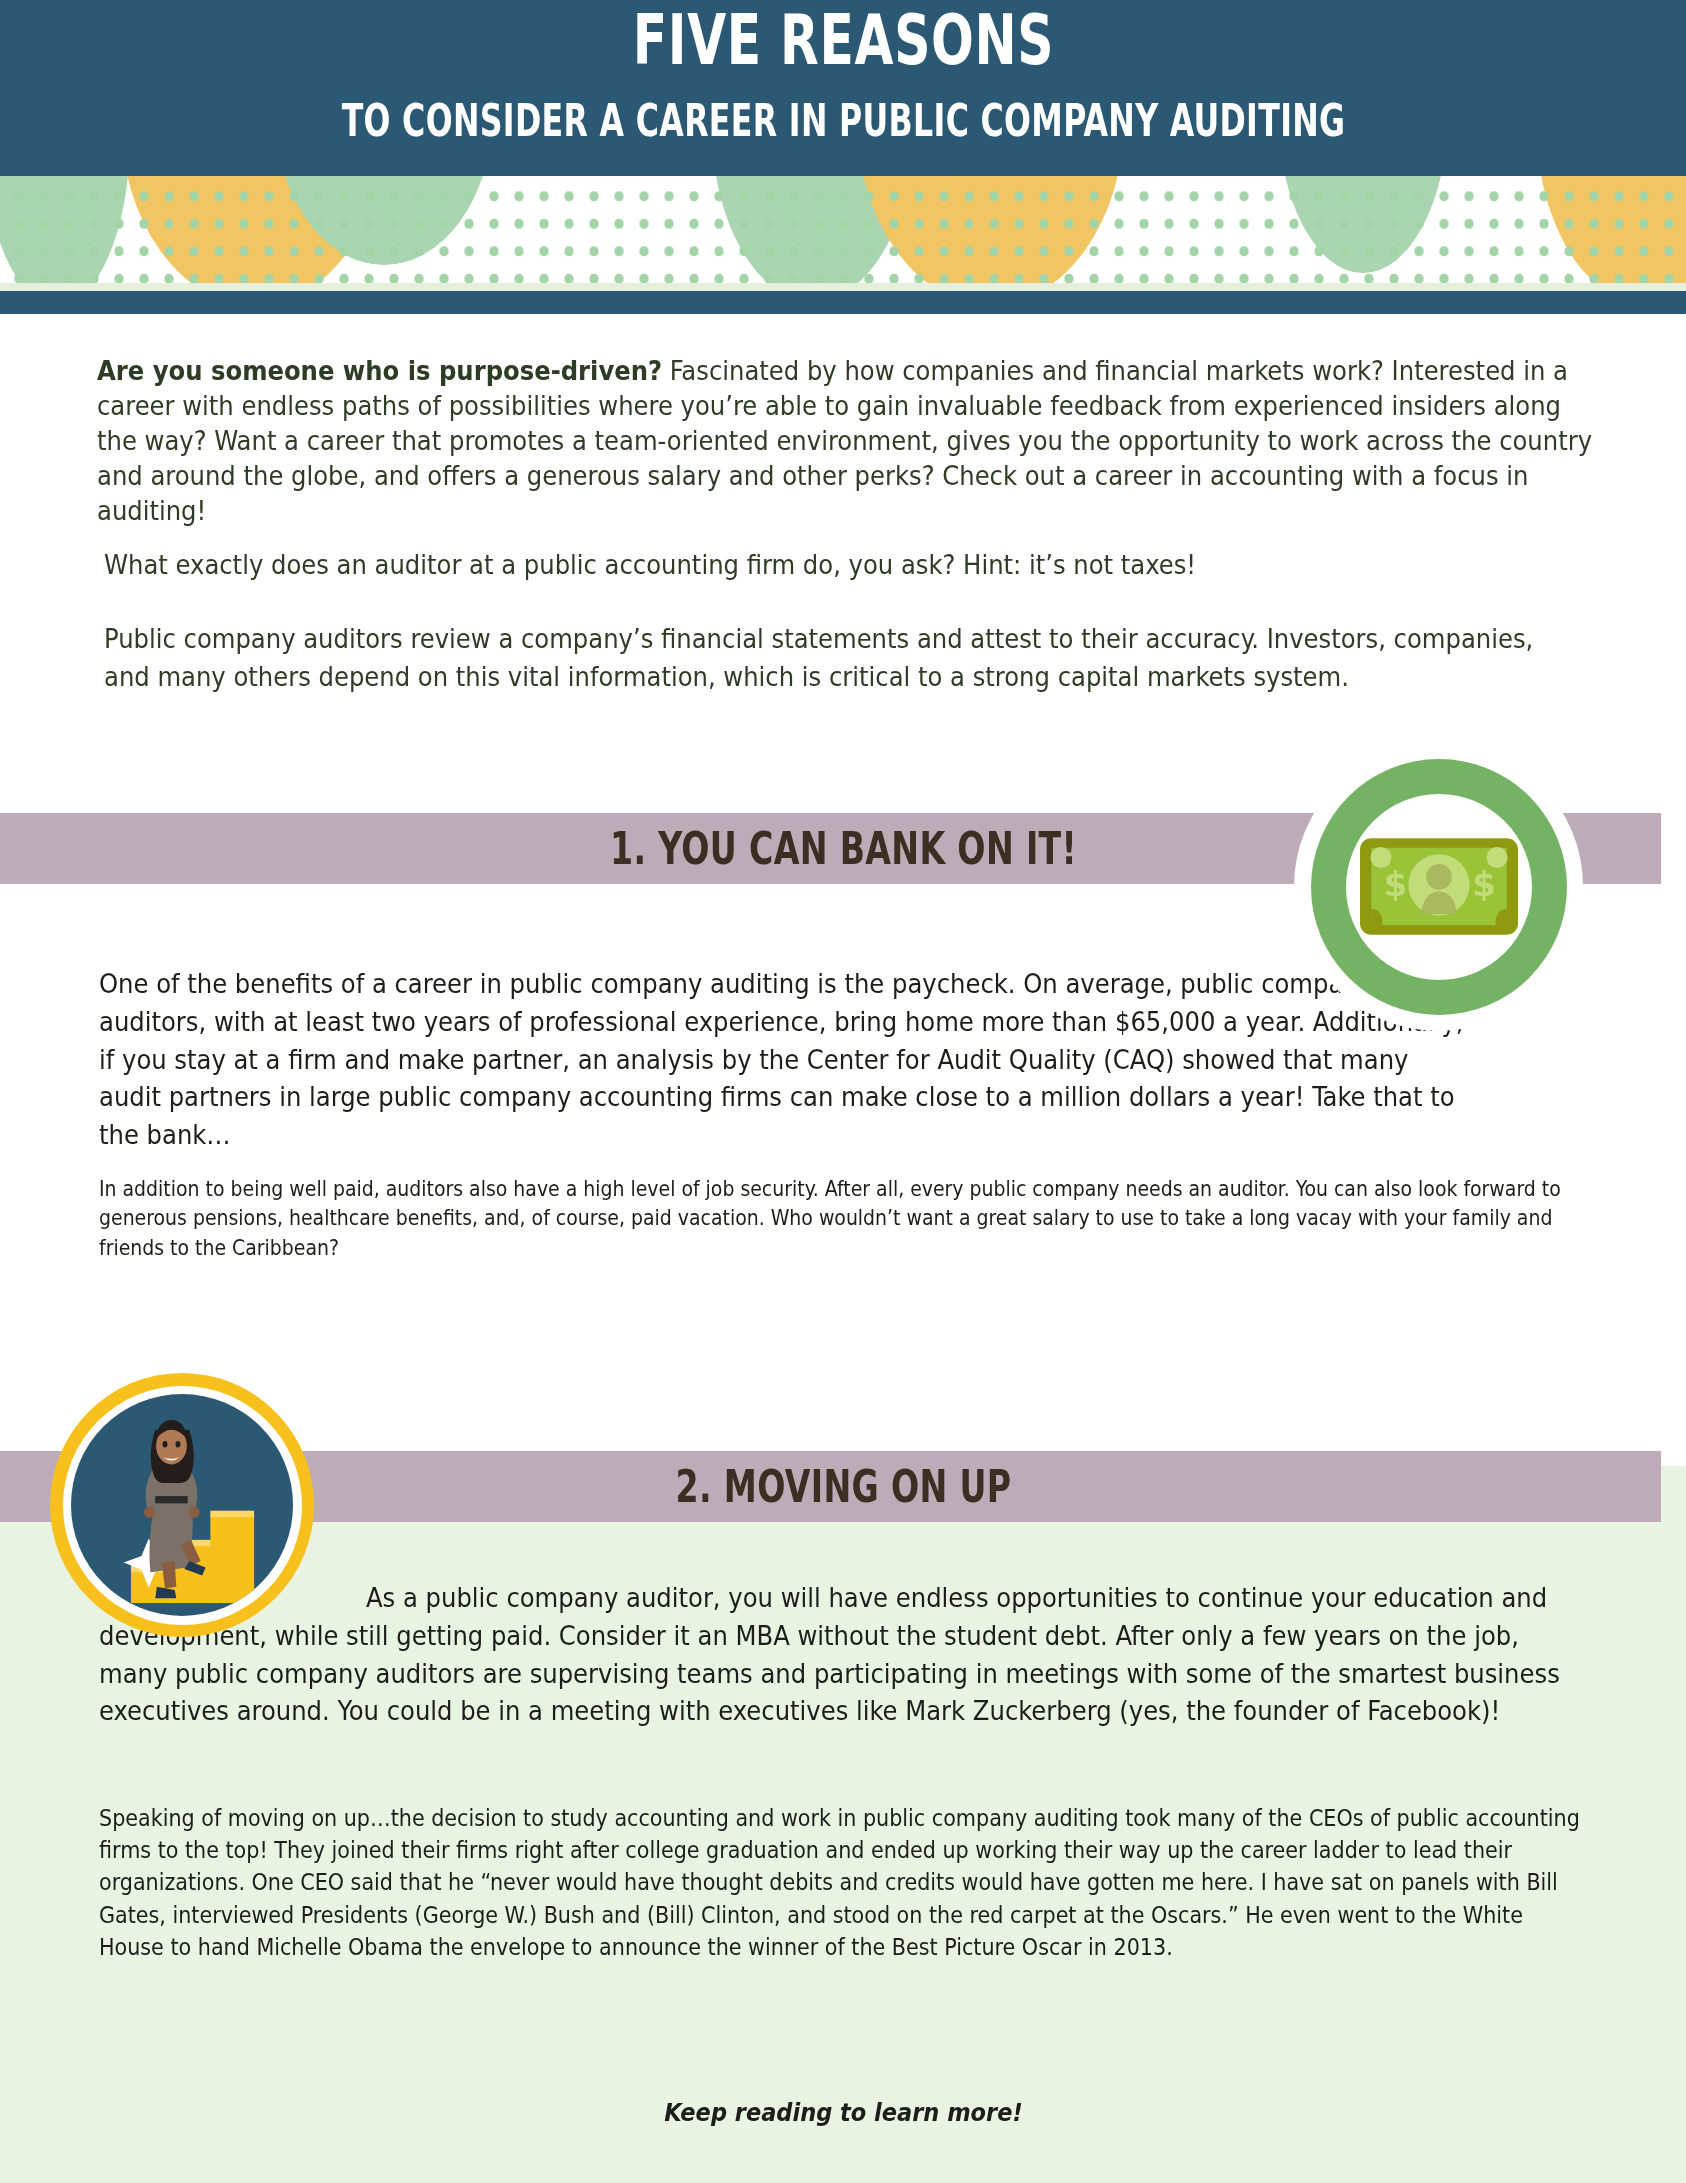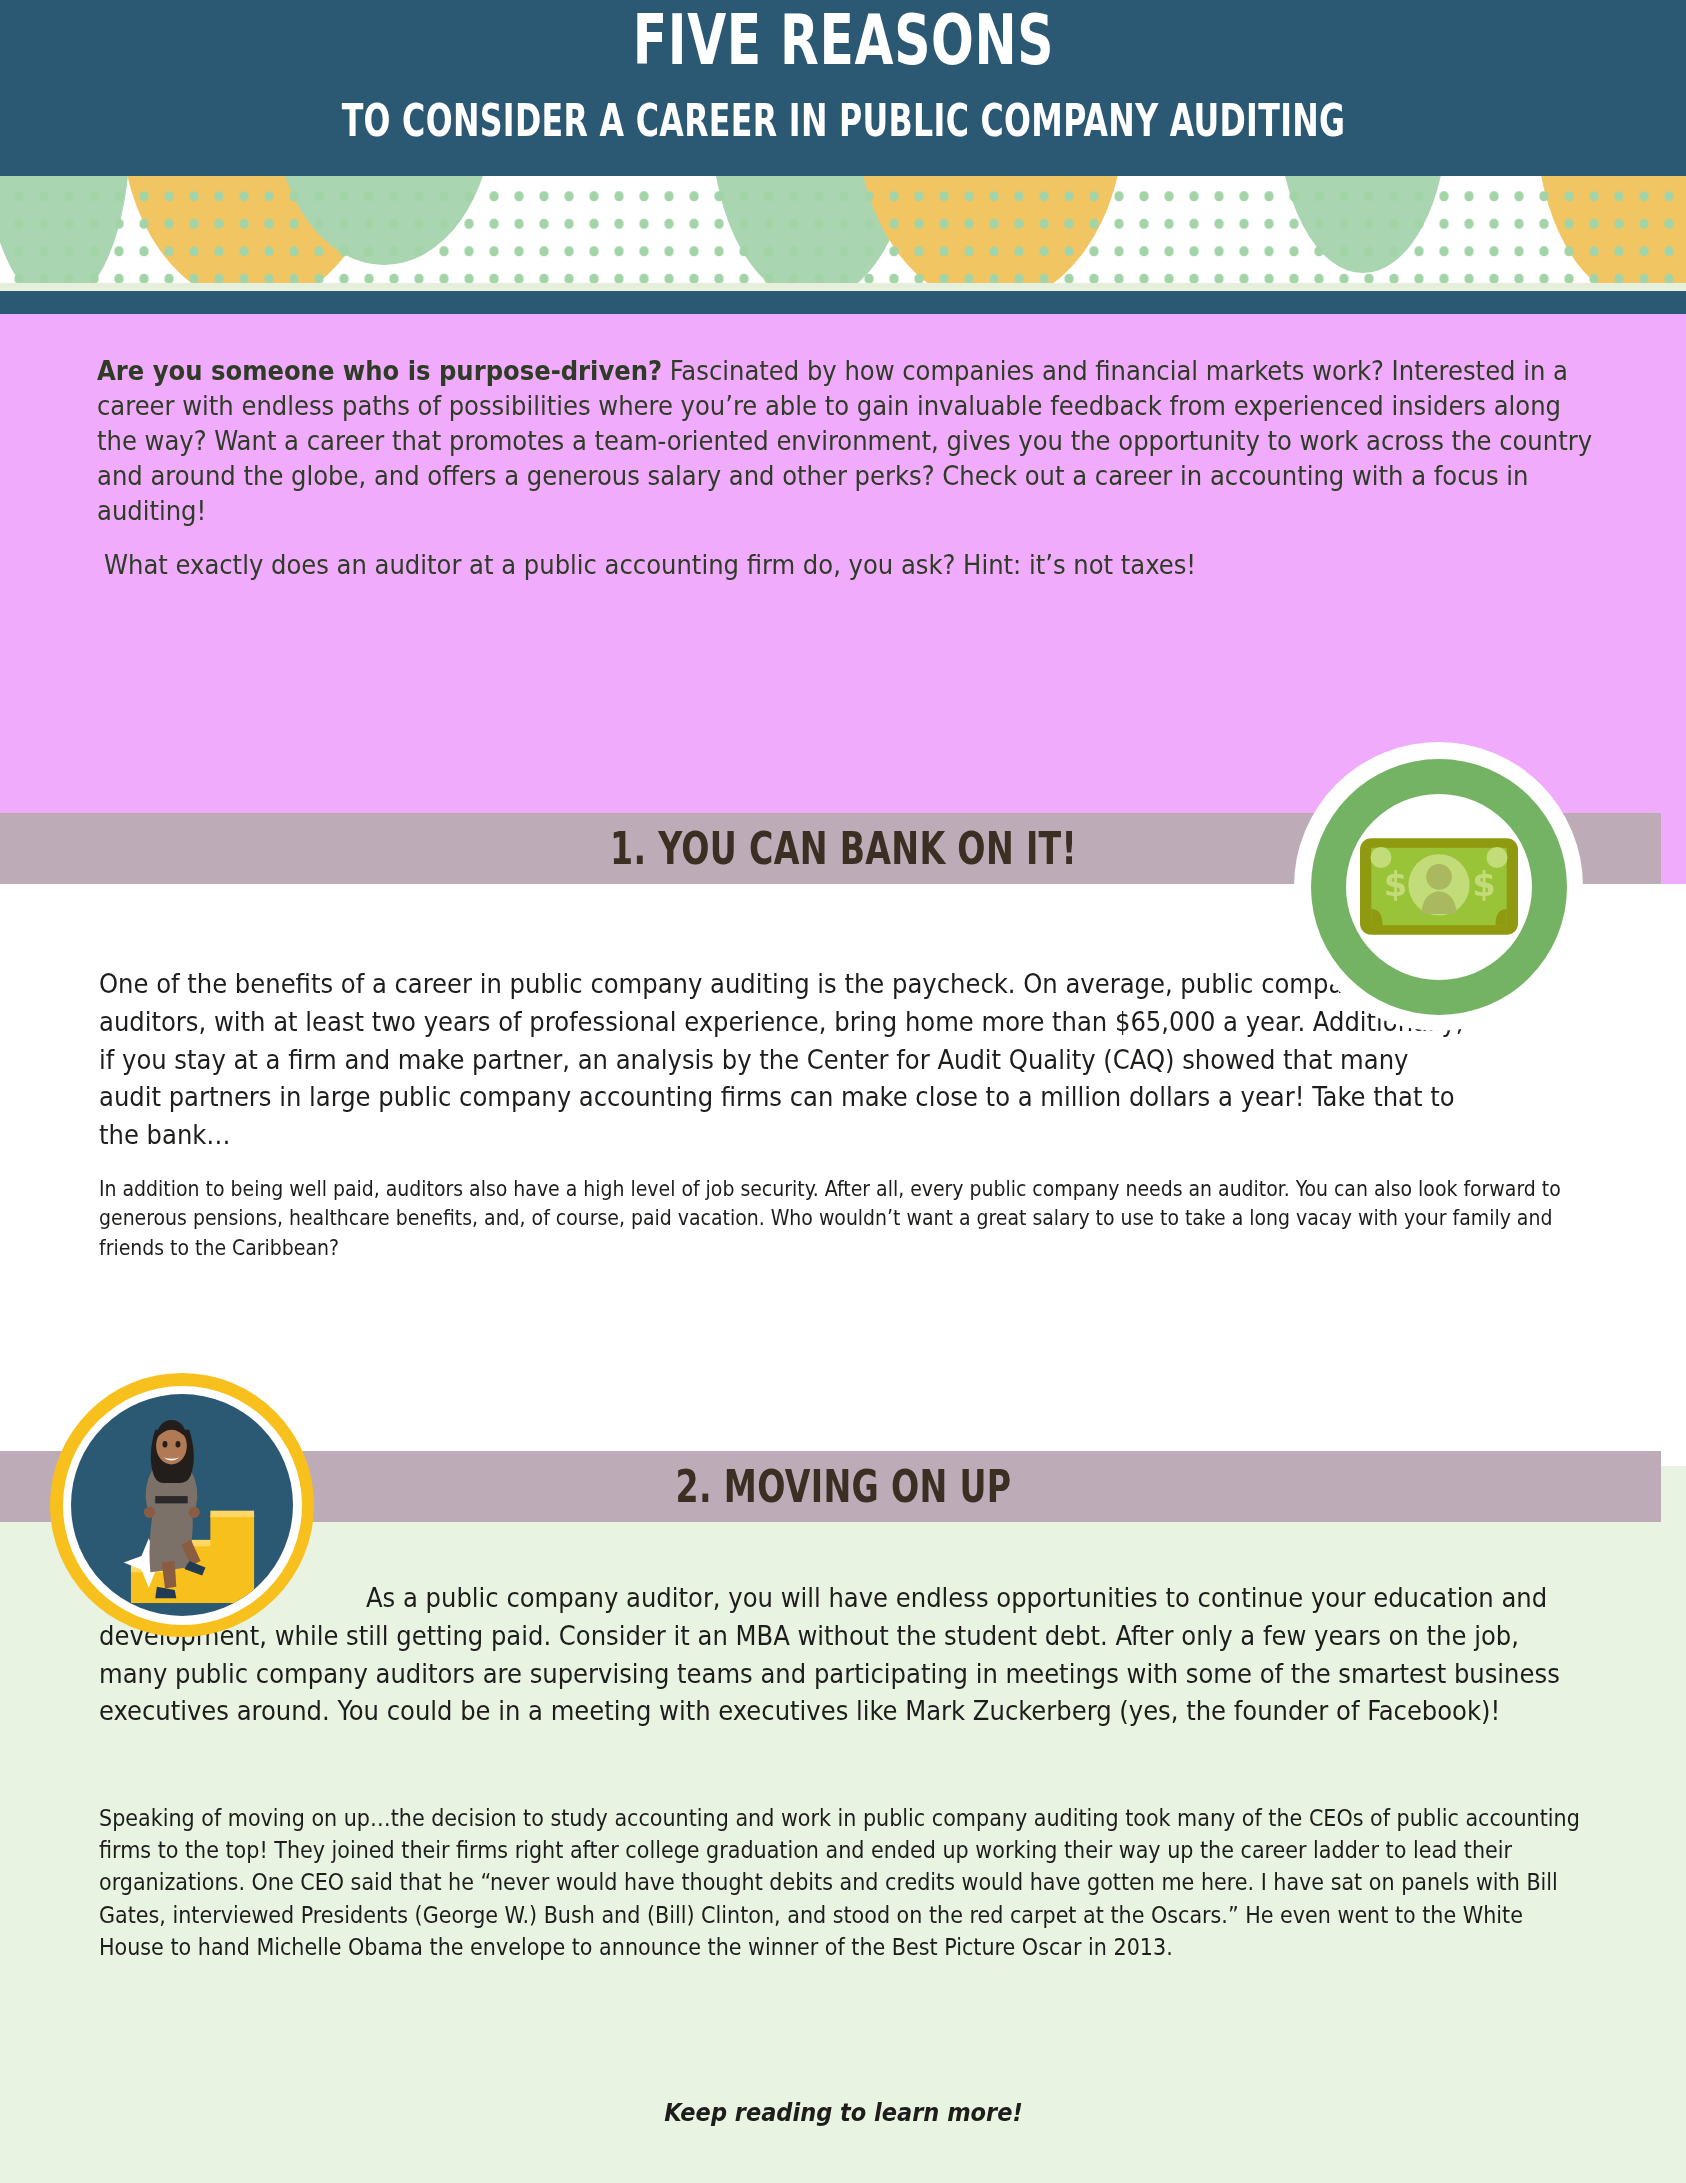--- a/index.html
+++ b/index.html
@@ -83,21 +83,21 @@
     border:63px solid #bfe0c5;
     border-top:none;
     border-radius:0 0 50% 50%/0 0 100% 100%;
     background:transparent;
     opacity:.85;
   }
 
   
   .intro{
     position:absolute;left:0;top:314px;width:1687px;height:600px;
-    background:#f0abfc;z-index:2;
+    background:#ffffff;z-index:2;
   }
   .intro-text{
     position:absolute;left:97px;top:39px;width:1496px;
     color:#2e3b25;
     font-size:27px;
     line-height:1.30;
   }
   .intro-text b{font-weight:bold;}
   .intro-q{
     position:absolute;left:104px;top:233px;width:1456px;
@@ -236,20 +236,21 @@
     <div class="band-dots"></div>
     <div class="band-basebar"></div>
   </div>
   <div class="teal-rule"></div>
 
   <div class="intro">
     <div class="intro-text">
       <b>Are you someone who is purpose-driven?</b><span> Fascinated by how companies and financial markets work? Interested in a career with endless paths of possibilities where you’re able to gain invaluable feedback from experienced insiders along the way? Want a career that promotes a team-oriented environment, gives you the opportunity to work across the country and around the globe, and offers a generous salary and other perks? Check out a career in accounting with a focus in auditing!</span>
     </div>
     <div class="intro-q">What exactly does an auditor at a public accounting firm do, you ask? Hint: it’s not taxes!</div>
+    <div class="intro-p2">Public company auditors review a company’s financial statements and attest to their accuracy. Investors, companies, and many others depend on this vital information, which is critical to a  strong capital markets system.</div>
   </div>
 
   <div class="sec-bar" style="top:813px;">
     <div class="sec-bar-label">1. YOU CAN BANK ON IT!</div>
   </div>
 
   <div class="badge badge-money">
     <div class="ring">
       <div class="inner">
         <svg width="158" height="97" viewBox="0 0 196 120">

